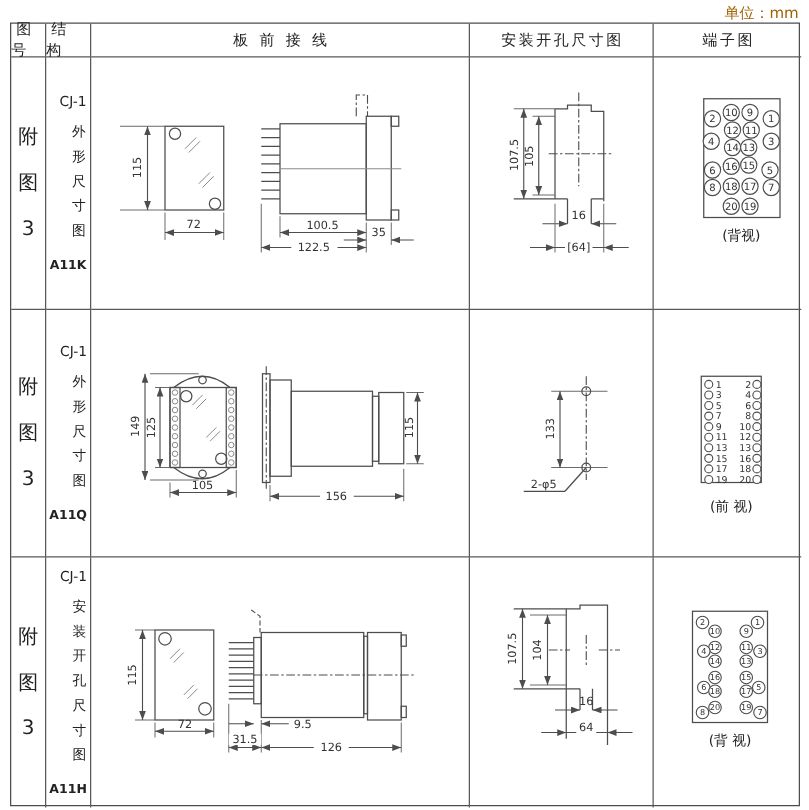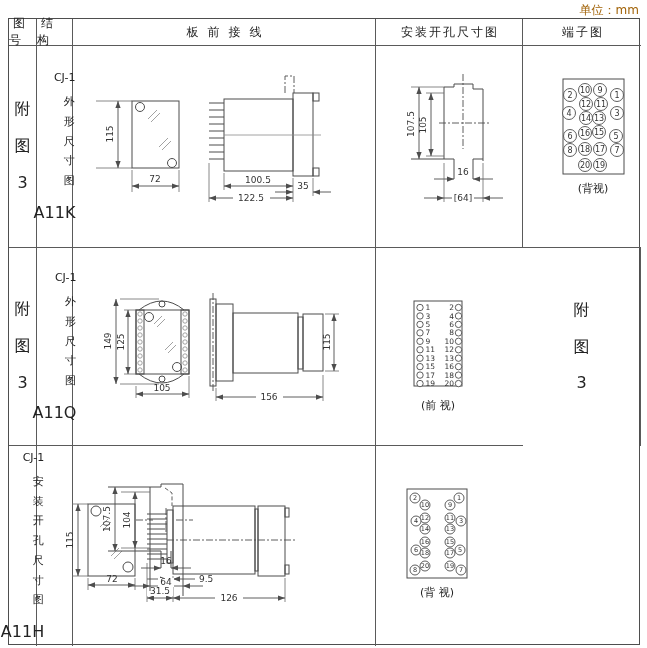--- a/index.html
+++ b/index.html
@@ -12,21 +12,21 @@
        border:1px solid #4e4e4e;box-sizing:border-box;}
   .cell{border-right:1px solid #5a5a5a;border-bottom:1px solid #5a5a5a;box-sizing:border-box;
         position:relative;display:flex;align-items:center;justify-content:center;}
   .lc{border-right:none;} .lr{border-bottom:none;}
   .hd{font-size:12px;color:#222;}
   .sp4{letter-spacing:4px;text-indent:4px;} .sp9{letter-spacing:9px;text-indent:9px;} .sp2{letter-spacing:2px;text-indent:2px;}
   .vstack{display:flex;flex-direction:column;align-items:flex-end;justify-content:center;}
   .vtext{width:1.1em;text-align:center;word-break:break-all;line-height:1.8;font-size:11px;color:#222;}
   .fig{line-height:2.3;font-size:16px;}
   .model{font-size:11px;margin-bottom:8px;color:#222;}
-  .code{font-size:16px;margin-top:12px;color:#222;}
+  .code{font-size:10px;margin-top:12px;color:#222;font-weight:bold;}
   svg{position:absolute;left:0;top:0;}
   .ln{stroke:#4d4d4d;stroke-width:1;fill:none;}
   .thin{stroke:#8a8a8a;stroke-width:0.8;fill:none;}
   .dd{stroke:#4d4d4d;stroke-width:0.9;fill:none;stroke-dasharray:7 2 2 2;}
   .dash{stroke:#4d4d4d;stroke-width:0.9;fill:none;stroke-dasharray:4 2;}
   .dim{stroke:#4d4d4d;stroke-width:0.9;fill:none;}
   .ext{stroke:#6a6a6a;stroke-width:0.8;fill:none;}
   .dt{font-size:9px;fill:#333;}
   .tc{stroke:#4d4d4d;stroke-width:0.9;fill:#fff;}
   .tn{fill:#333;}
@@ -249,20 +249,34 @@
           <line class="dim" x1="261" y1="66" x2="261" y2="123" marker-start="url(#arr)" marker-end="url(#arr)"></line>
           <text class="dt" transform="rotate(-90 257 94)" x="257" y="94" text-anchor="middle">115</text>
           <line class="ext" x1="143" y1="140" x2="143" y2="153"></line>
           <line class="ext" x1="250" y1="127" x2="250" y2="153"></line>
           <line class="dim" x1="143" y1="149" x2="250" y2="149" marker-start="url(#arr)" marker-end="url(#arr)"></line>
           <rect class="wbg" x="183" y="144" width="27" height="10"></rect>
           <text class="dt" x="196" y="152" text-anchor="middle">156</text>
         </g>
       </svg>
     </div>
+    <div class="cell">
+      <svg width="147" height="198" viewBox="0 0 147 198">
+        <line class="dd" x1="93" y1="53" x2="93" y2="136"></line>
+        <line class="ext" x1="65" y1="65" x2="110" y2="65"></line>
+        <line class="ext" x1="65" y1="126" x2="110" y2="126"></line>
+        <circle class="ln" cx="93" cy="65" r="3.5"></circle>
+        <circle class="ln" cx="93" cy="126" r="3.5"></circle>
+        <line class="dim" x1="72" y1="65" x2="72" y2="126" marker-start="url(#arr)" marker-end="url(#arr)"></line>
+        <text class="dt" transform="rotate(-90 67 95)" x="67" y="95" text-anchor="middle">133</text>
+        <line class="ln" x1="93" y1="126" x2="76" y2="145"></line>
+        <line class="ln" x1="43" y1="145" x2="76" y2="145"></line>
+        <text class="dt" x="59" y="142" text-anchor="middle">2-φ5</text>
+      </svg>
+    </div>
     <div class="cell lc">
       <svg width="118" height="198" viewBox="0 0 118 198">
         <rect class="ln" x="38" y="53" width="48" height="85"></rect>
         <g>
             <circle cx="44" cy="59.5" r="3.2" class="tc"></circle>
             <text x="49.5" y="62.1" font-size="7.5" text-anchor="start" class="tn">1</text>
             <text x="78" y="62.1" font-size="7.5" text-anchor="end" class="tn">2</text>
             <circle cx="82.5" cy="59.5" r="3.2" class="tc"></circle>
             <circle cx="44" cy="67.95" r="3.2" class="tc"></circle>
             <text x="49.5" y="70.55" font-size="7.5" text-anchor="start" class="tn">3</text>

